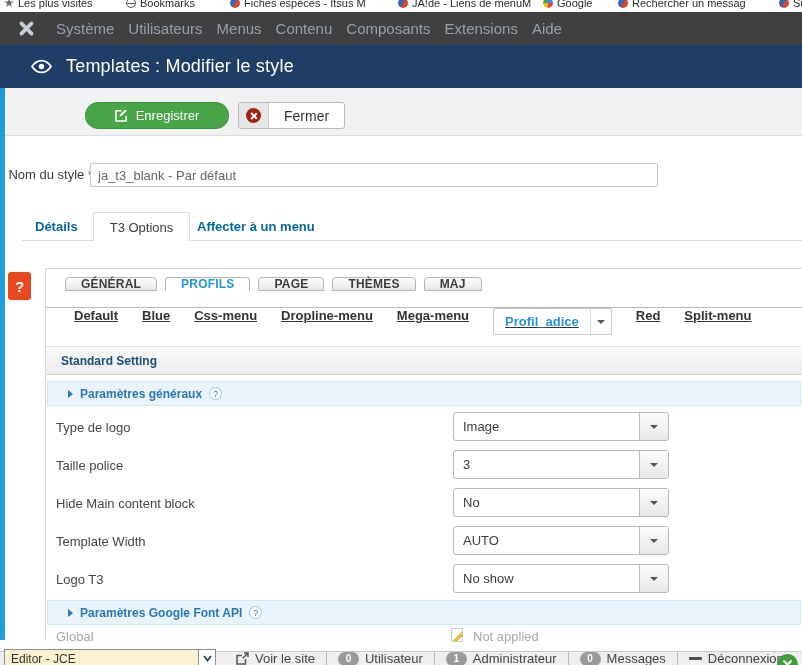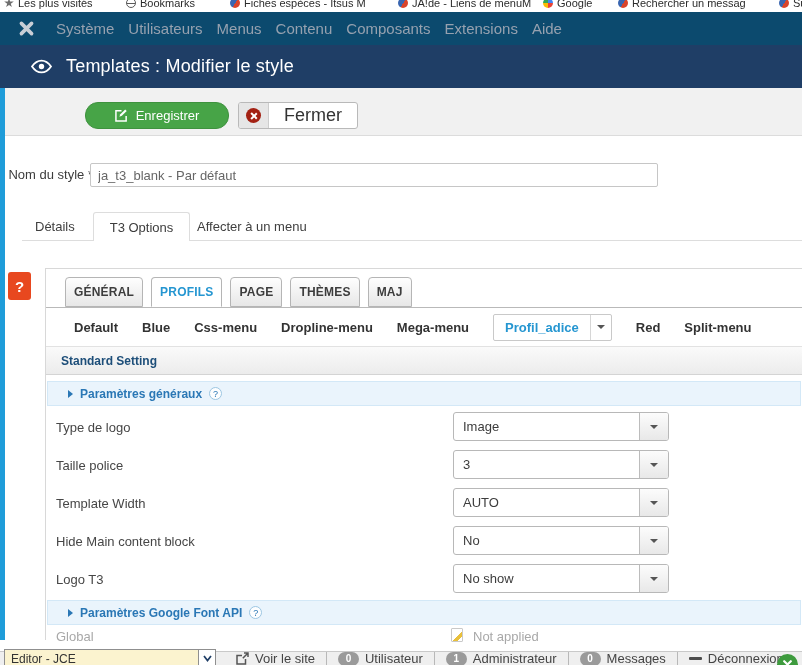--- a/index.html
+++ b/index.html
@@ -12,62 +12,62 @@
   .bm-bar { position:absolute; top:0; left:0; right:0; height:12px; background:#fff; overflow:hidden; z-index:20; }
   .bm-item { position:absolute; top:-3px; display:flex; align-items:center; gap:4px; font-size:11px; color:#2b2b2b; white-space:nowrap; }
   .ic-star { width:10px; height:10px; background:#6e6e6e;
     clip-path:polygon(50% 0%,61% 35%,98% 35%,68% 57%,79% 91%,50% 70%,21% 91%,32% 57%,2% 35%,39% 35%); }
   .ic-globe { width:10px; height:10px; border:1.5px solid #5a5a5a; border-radius:50%; position:relative; }
   .ic-globe::before { content:""; position:absolute; left:0; right:0; top:45%; height:1px; background:#5a5a5a; }
   .ic-fav { width:10px; height:10px; border-radius:50%; background:linear-gradient(120deg,#3a66b0 52%,#d9442b 52%); }
   .ic-google { width:10px; height:10px; border-radius:50%;
     background:conic-gradient(#4285f4 0 25%,#ea4335 0 50%,#fbbc05 0 75%,#34a853 0); }
   
-  .navbar { position:absolute; top:12px; left:0; right:0; height:33px; background:#0c4a6e; display:flex; align-items:center; z-index:15; }
+  .navbar { position:absolute; top:12px; left:0; right:0; height:33px; background:#404040; display:flex; align-items:center; z-index:15; }
   .nav-logo { margin-left:18px; display:flex; }
   .nav-menu { display:flex; margin-left:14px; }
   .nav-item { padding:0 7px; font-size:15px; color:#96a1af; cursor:default; }
   .nav-green { position:absolute; left:789px; top:22px; }
   
   .titlebar { position:absolute; top:45px; left:0; right:0; height:43px; background:#1f3e66; display:flex; align-items:center; z-index:14; }
   .titlebar .eye { margin-left:30px; display:flex; }
   .page-title { margin-left:13px; font-size:18px; color:#fff; letter-spacing:.2px; }
   
   .accent { position:absolute; left:0; top:88px; width:5px; height:552px; background:#1f9cd9; z-index:9; }
   
   .toolbar { position:absolute; top:88px; left:0; right:0; height:48px; background:#f1f1f1; border-bottom:1px solid #dcdcdc; }
   .btn-save { position:absolute; left:85px; top:14px; width:144px; height:27px; background:#47a447; border:1px solid #3e923e;
     border-radius:13px; color:#fff; font-size:13px; display:flex; align-items:center; justify-content:center; gap:8px; cursor:pointer; }
   .btn-close { position:absolute; left:238px; top:14px; height:27px; display:flex; border:1px solid #b9b9b9; border-radius:3px; background:#fff; overflow:hidden; cursor:pointer; }
   .btn-close .seg-ic { width:30px; background:#e6e6e6; border-right:1px solid #cdcdcd; display:flex; align-items:center; justify-content:center; }
   .red-circle { width:15px; height:15px; border-radius:50%; background:#a32113; position:relative; }
   .red-circle::before,.red-circle::after { content:""; position:absolute; left:7px; top:3.5px; width:1.6px; height:8px; background:#fff; }
   .red-circle::before { transform:rotate(45deg); } .red-circle::after { transform:rotate(-45deg); }
-  .btn-close .seg-lbl { padding:0 15px; display:flex; align-items:center; font-size:18px; color:#333; }
+  .btn-close .seg-lbl { padding:0 15px; display:flex; align-items:center; font-size:14px; color:#333; }
   
   .name-label { position:absolute; left:0; top:167px; width:85px; text-align:right; font-size:13px; color:#3c3c3c;margin-left:8px; }
   .name-input { position:absolute; left:90px; top:163px; width:568px; height:24px; border:1px solid #c6c6c6; border-radius:2px;
     font-family:"Liberation Sans",sans-serif; font-size:13px; color:#666; padding:0 7px; background:#fff; }
   
   .tab-underline { position:absolute; left:22px; right:0; top:240px; height:1px; background:#ddd; }
-  .tab-link { position:absolute; top:219px; font-size:13px; color:#404040; cursor:pointer; }
+  .tab-link { position:absolute; top:219px; font-size:13px; color:#0369a1; cursor:pointer;font-weight:bold; }
   .tab-active { position:absolute; left:93px; top:212px; width:97px; height:29px; background:#fff; border:1px solid #ddd; border-bottom:none;
     border-radius:3px 3px 0 0; display:flex; align-items:center; justify-content:center; font-size:13px; color:#3c3c3c; z-index:2; cursor:default; }
   
   .t3-help { position:absolute; left:8px; top:272px; width:23px; height:28px; background:#e8481f; border-radius:3px; color:#fff;
     font-weight:bold; font-size:15px; display:flex; align-items:center; justify-content:center; z-index:8; cursor:pointer; }
   
   .t3-panel { position:absolute; left:45px; top:268px; right:0; height:372px; background:#fff;
     border-left:1px solid #d8d8d8; border-top:1px solid #d8d8d8; z-index:3; }
   .t3-tabs { position:absolute; left:0; right:0; top:8px; height:31px; border-bottom:1px solid #b9b9b9; display:flex; padding-left:19px; gap:8px; }
-  .t3-tab { height:30px; margin-bottom:-1px; padding:0 8px; display:flex; align-items:center; border:1px solid #b5b5b5;
+  .t3-tab { height:14px; margin-bottom:-1px; padding:0 15px; display:flex; align-items:center; border:1px solid #b5b5b5;
     border-radius:4px 4px 0 0; background:linear-gradient(#fefefe,#e7e7e7); font-size:12px; font-weight:bold; color:#3d3d3d; letter-spacing:.2px; cursor:pointer; }
   .t3-tab.active { background:#fff; border-bottom:1px solid #fff; color:#2596d1; }
-  .t3-profiles { position:absolute; left:0; right:0; top:39px; height:38px; display:flex; align-items:center; padding-left:28px;
-    gap:24px; font-size:13px; font-weight:bold; color:#333; }
+  .t3-profiles { position:absolute; left:0; right:0; top:39px; height:38px; display:flex; padding-left:28px;
+    gap:24px; font-size:13px; font-weight:bold; color:#333;text-decoration:underline; }
   .profile-link { cursor:pointer; }
   .profile-box { height:27px; border:1px solid #c9c9c9; border-radius:2px; display:flex; align-items:center; background:#fff; cursor:pointer; }
   .profile-box .pb-lbl { padding:0 11px; color:#2596d1; }
   .profile-box .pb-arrow { width:21px; align-self:stretch; border-left:1px solid #d6d6d6; display:flex; align-items:center; justify-content:center; }
   .tri-down { width:0; height:0; border-top:4px solid #555; border-left:4px solid transparent; border-right:4px solid transparent; }
   .t3-section { position:absolute; left:0; right:0; top:77px; height:29px; background:linear-gradient(#fafafa,#ececec);
     border-top:1px solid #e2e2e2; border-bottom:1px solid #d4d4d4; display:flex; align-items:center; padding-left:15px;
     font-size:12px; font-weight:bold; color:#1d4e79; }
   .blue-bar { position:absolute; left:1px; right:1px; height:25px; background:#eaf4fc; border:1px solid #d3e8f7;
     display:flex; align-items:center; padding-left:20px; gap:7px; cursor:pointer; }
@@ -252,32 +252,32 @@
     <div class="t3-row">
       <span class="row-lbl">Taille police</span>
       <div class="sel">
         <span class="sel-val">3</span>
         <span class="sel-arrow">
             <span class="tri-down"></span>
           </span>
       </div>
     </div>
     <div class="t3-row">
+      <span class="row-lbl">Hide Main content block</span>
+      <div class="sel">
+        <span class="sel-val">No</span>
+        <span class="sel-arrow">
+            <span class="tri-down"></span>
+          </span>
+      </div>
+    </div>
+    <div class="t3-row">
       <span class="row-lbl">Template Width</span>
       <div class="sel">
         <span class="sel-val">AUTO</span>
-        <span class="sel-arrow">
-            <span class="tri-down"></span>
-          </span>
-      </div>
-    </div>
-    <div class="t3-row">
-      <span class="row-lbl">Hide Main content block</span>
-      <div class="sel">
-        <span class="sel-val">No</span>
         <span class="sel-arrow">
             <span class="tri-down"></span>
           </span>
       </div>
     </div>
     <div class="t3-row">
       <span class="row-lbl">Logo T3</span>
       <div class="sel">
         <span class="sel-val">No show</span>
         <span class="sel-arrow">

